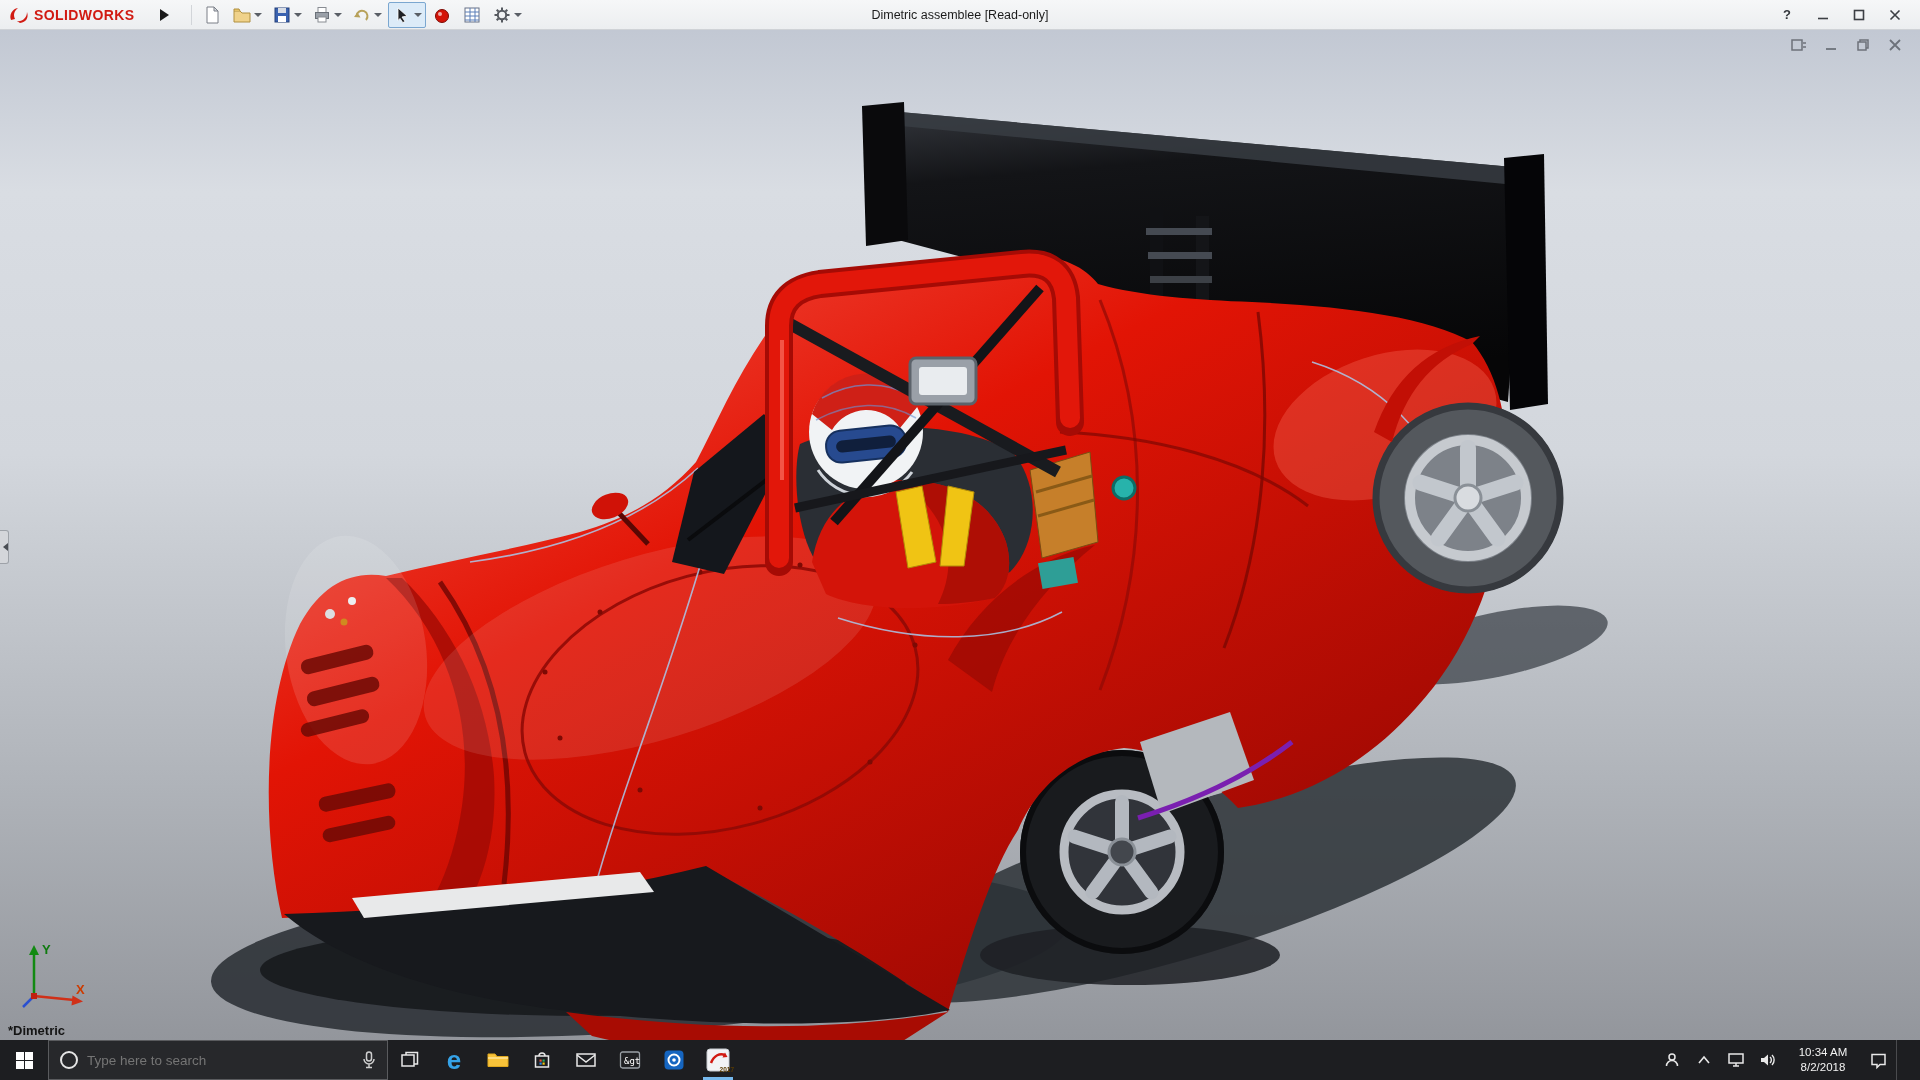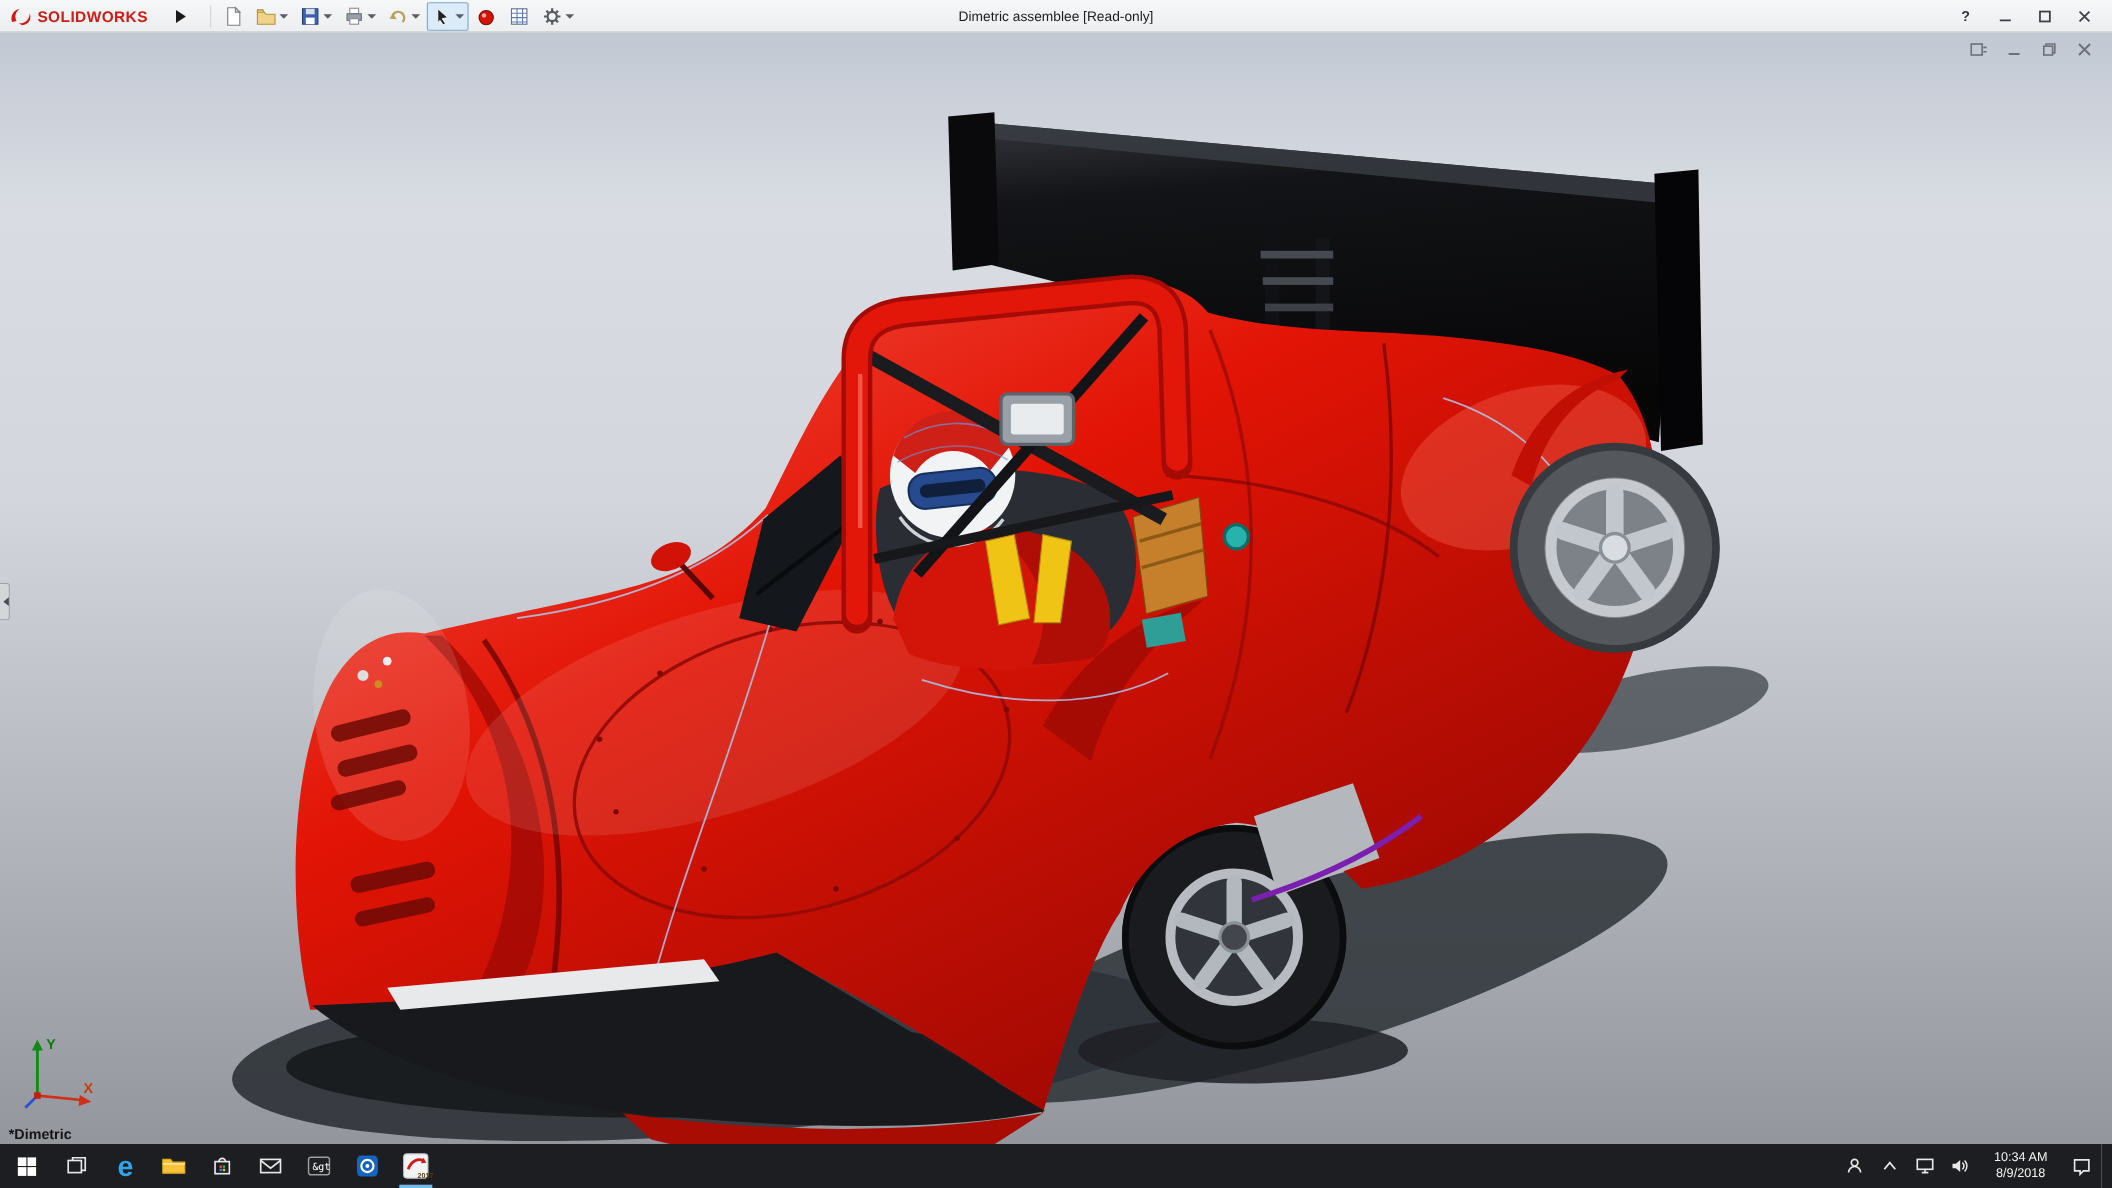--- a/index.html
+++ b/index.html
@@ -45,21 +45,21 @@
   .start-btn { width:48px; display:flex; align-items:center; justify-content:center; cursor:pointer; }
   .search-box { width:340px; background:#27282b; border:1px solid #5a5b5e; display:flex; align-items:center;
     gap:8px; padding:0 10px; }
   .search-box input { flex:1; background:transparent; border:none; outline:none; color:#c9c9c9; font-size:13.5px;
     font-family:"Liberation Sans", sans-serif; }
   .task-icons { display:flex; align-items:stretch; }
   .task-icon { width:44px; display:flex; align-items:center; justify-content:center; position:relative; cursor:pointer; }
   .task-icon .active-bar { position:absolute; bottom:0; left:7px; width:30px; height:3px; background:#76b9ed; }
   .edge-glyph { color:#35a3e8; font-weight:700; font-size:26px; line-height:1; }
   .sw-badge { position:absolute; right:6px; bottom:7px; font-size:6.5px; font-weight:700; color:#5a3b00; }
-  .tray { margin-left:auto; display:flex; align-items:center; gap:4px; padding-right:4px; }
+  .tray { margin-left:auto; display:flex; align-items:center; gap:4px; padding-right:18px; }
   .tray-icon { width:28px; height:40px; display:flex; align-items:center; justify-content:center; cursor:pointer; }
   .clock { width:74px; text-align:center; color:#f2f2f2; font-size:11.5px; line-height:1.3; cursor:default; }
   .show-desktop { width:6px; height:40px; border-left:1px solid #4a4b4e; cursor:pointer; }
 </style>
 </head>
 <body>
 
 <div class="screen">
 
   <div class="titlebar">
@@ -382,20 +382,30 @@
 
   <div class="taskbar">
     <div class="start-btn">
       <svg width="17" height="17" viewBox="0 0 17 17">
         <rect x="0" y="0" width="8" height="8" fill="#ffffff"></rect>
         <rect x="9" y="0" width="8" height="8" fill="#ffffff"></rect>
         <rect x="0" y="9" width="8" height="8" fill="#ffffff"></rect>
         <rect x="9" y="9" width="8" height="8" fill="#ffffff"></rect>
       </svg>
     </div>
+    <div class="search-box">
+      <svg width="20" height="20" viewBox="0 0 20 20">
+        <circle cx="10" cy="10" r="8" fill="none" stroke="#e6e6e6" stroke-width="2"></circle>
+      </svg>
+      <input type="text" placeholder="Type here to search" style="">
+      <svg width="16" height="20" viewBox="0 0 16 20">
+        <rect x="5.5" y="2" width="5" height="9" rx="2.5" fill="none" stroke="#cfcfcf" stroke-width="1.5"></rect>
+        <path d="M3,9 a5,5 0 0 0 10,0 M8,14 v3 M5,17.5 h6" fill="none" stroke="#cfcfcf" stroke-width="1.5"></path>
+      </svg>
+    </div>
 
     <div class="task-icons">
       <div class="task-icon">
         <svg width="20" height="20" viewBox="0 0 20 20">
           <rect x="2" y="5" width="12" height="11" fill="none" stroke="#e8e8e8" stroke-width="1.5"></rect>
           <path d="M6,5 V2.5 h11.5 V14 H14" fill="none" stroke="#e8e8e8" stroke-width="1.5"></path>
         </svg>
       </div>
       <div class="task-icon">
         <span class="edge-glyph">e</span>
@@ -465,21 +475,21 @@
         </svg>
       </div>
       <div class="tray-icon">
         <svg width="18" height="16" viewBox="0 0 18 16">
           <polygon points="2,6 5,6 9,2.5 9,13.5 5,10 2,10" fill="#e8e8e8"></polygon>
           <path d="M11,5 a4,4 0 0 1 0,6 M13,3 a7,7 0 0 1 0,10" fill="none" stroke="#e8e8e8" stroke-width="1.4"></path>
         </svg>
       </div>
       <div class="clock">
         <div>10:34 AM</div>
-        <div>8/9/2018</div>
+        <div>8/2/2018</div>
       </div>
       <div class="tray-icon">
         <svg width="19" height="19" viewBox="0 0 19 19">
           <path d="M3,3.5 h13 v10 h-5 l-3,3 v-3 h-5 z" fill="none" stroke="#e8e8e8" stroke-width="1.5"></path>
         </svg>
       </div>
       <div class="show-desktop"></div>
     </div>
   </div>
 

